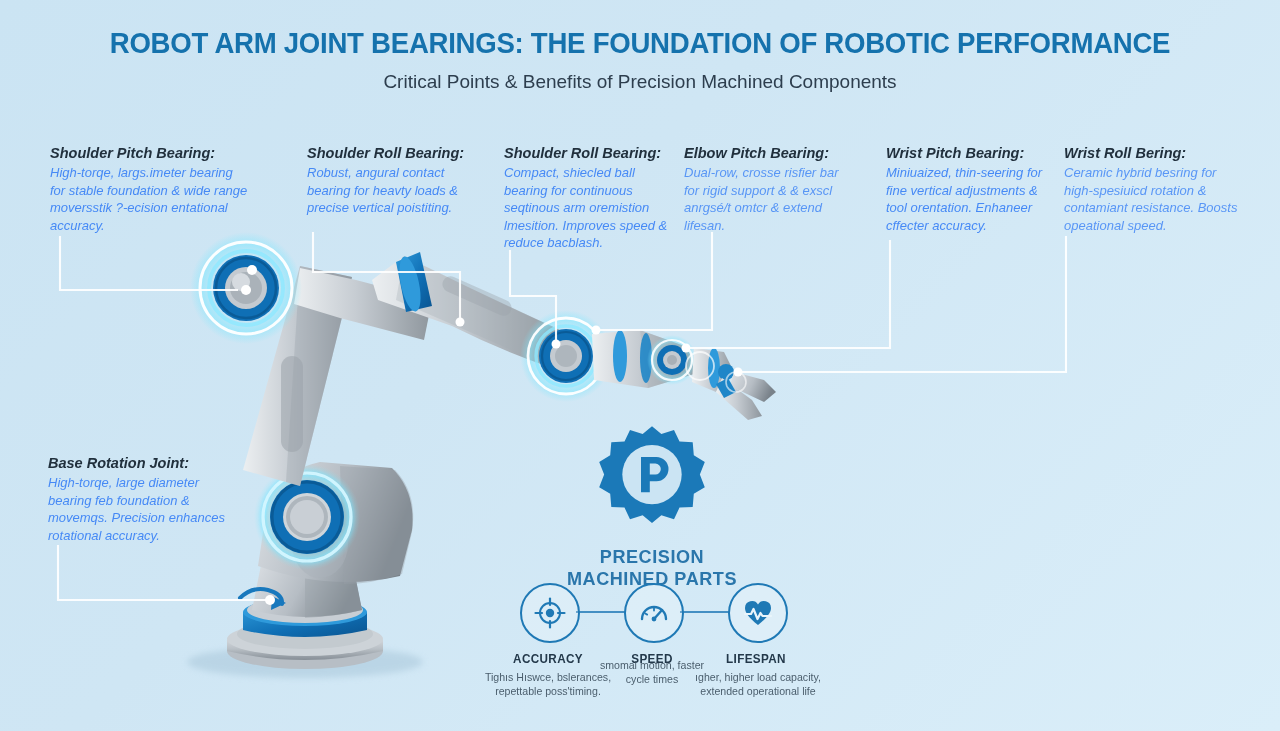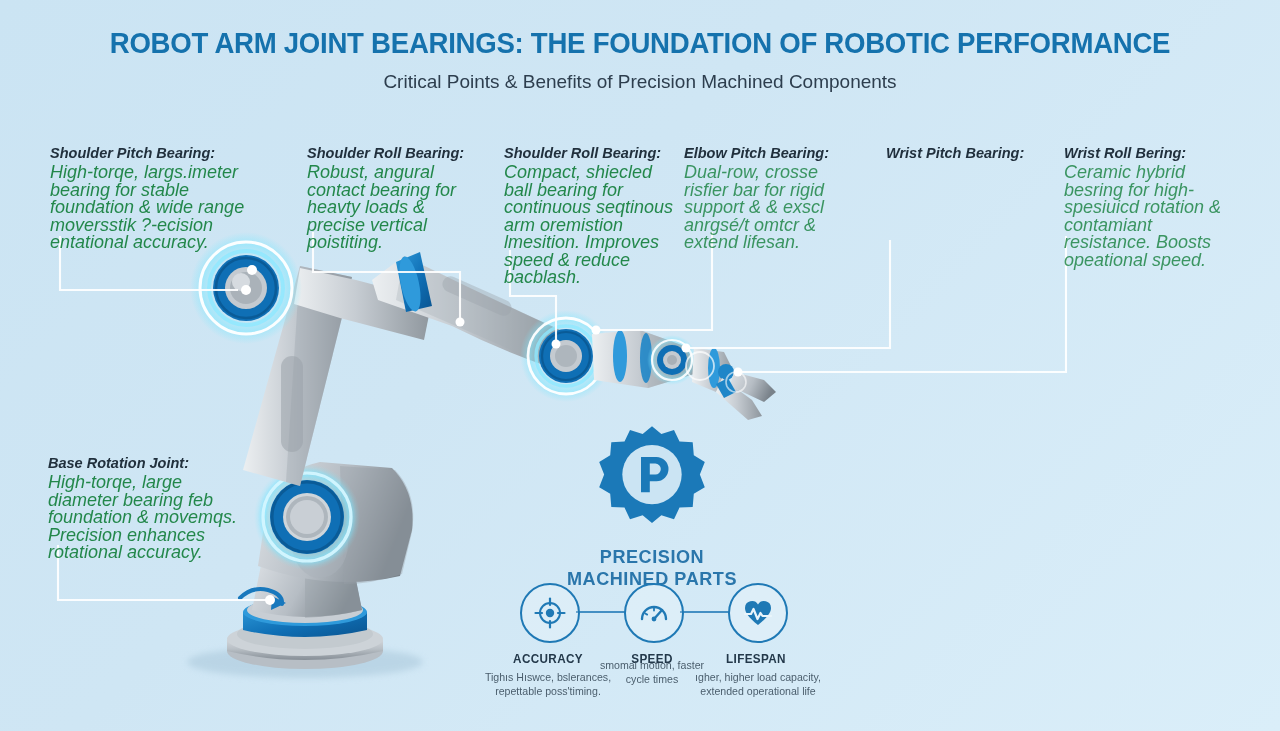--- a/index.html
+++ b/index.html
@@ -25,21 +25,21 @@
     font-size:19px;color:#2d3e4e;font-weight:400;
   }
 
   
   .ann{position:absolute;color:#2f4050;font-style:italic;}
   .ann .head{
     font-size:14.5px;font-weight:bold;color:#21303d;margin-bottom:3px;
     white-space:nowrap;
   }
   .ann .body{
-    font-size:18px;line-height:17.5px;color:#15803d;
+    font-size:13px;line-height:17.5px;color:#3b82f6;
     opacity:.92;
   }
   .ann.faded .body{opacity:.80;}
 
   
   svg.lines{position:absolute;inset:0;width:1280px;height:731px;pointer-events:none;}
 
   
   .logo-wrap{position:absolute;left:552px;top:424px;width:200px;text-align:center;}
   .logo-name{
@@ -260,20 +260,21 @@
     <div class="body">Compact, shiecled ball bearing for continuous seqtinous arm oremistion lmesition. Improves speed &amp; reduce bacblash.</div>
   </div>
 
   <div class="ann faded" style="left:684px;top:145px;width:172px;">
     <div class="head">Elbow Pitch Bearing:</div>
     <div class="body">Dual-row, crosse risfier bar for rigid support &amp; &amp; exscl anrgsé/t omtcr &amp; extend lifesan.</div>
   </div>
 
   <div class="ann" style="left:886px;top:145px;width:176px;">
     <div class="head">Wrist Pitch Bearing:</div>
+    <div class="body">Miniuaized, thin-seering for fine vertical adjustments &amp; tool orentation. Enhaneer cffecter accuracy.</div>
   </div>
 
   <div class="ann" style="left:48px;top:455px;width:190px;">
     <div class="head">Base Rotation Joint:</div>
     <div class="body">High-torqe, large diameter bearing feb foundation &amp; movemqs. Precision enhances rotational accuracy.</div>
   </div>
 
   <div class="ann faded" style="left:1064px;top:145px;width:180px;">
     <div class="head">Wrist Roll Bering:</div>
     <div class="body">Ceramic hybrid besring for high-spesiuicd rotation &amp; contamiant resistance. Boosts opeational speed.</div>

